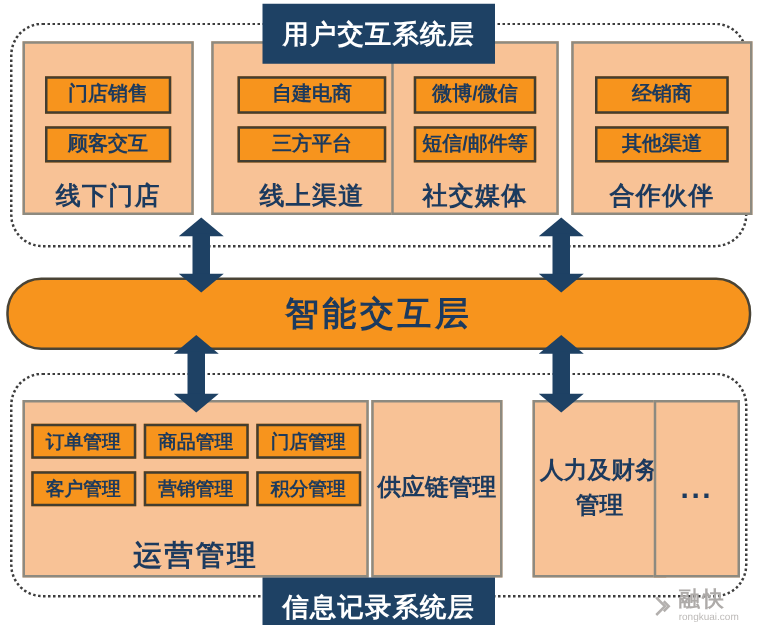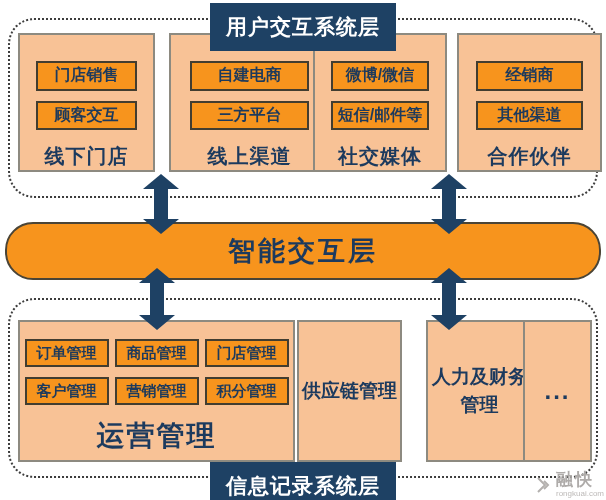--- a/index.html
+++ b/index.html
@@ -44,30 +44,30 @@
     position:absolute;left:18px;top:320px;width:277px;height:142px;background:#f8c296;
     border:2px solid #8d8a80;box-sizing:border-box;z-index:1;
     display:flex;flex-direction:column;align-items:center;padding-top:17px;
   }
   .ops-row{display:flex;gap:6px;justify-content:center;margin-bottom:10px;}
   .ops-chip{
     width:84px;height:28px;background:#f7941d;border:2px solid #423d30;box-sizing:border-box;
     color:#1d3a5c;font-weight:bold;font-size:15px;
     display:flex;align-items:center;justify-content:center;white-space:nowrap;
   }
-  .ops-title{margin-top:2px;color:#1c3a5e;font-weight:bold;font-size:28px;letter-spacing:2px;}
+  .ops-title{margin-top:14px;color:#1c3a5e;font-weight:bold;font-size:23px;letter-spacing:2px;}
   .tall-box{
     position:absolute;top:320px;height:142px;background:#f8c296;
     border:2px solid #8d8a80;box-sizing:border-box;z-index:1;
     display:flex;align-items:center;justify-content:center;text-align:center;
     color:#1c3a5e;font-weight:bold;font-size:19px;white-space:pre-line;line-height:1.5;
   }
   .tall-box.dots{font-size:24px;letter-spacing:2px;}
   .watermark{
-    position:absolute;right:2px;bottom:2px;z-index:6;display:flex;align-items:center;gap:4px;
+    position:absolute;right:15px;bottom:2px;z-index:6;display:flex;align-items:center;gap:4px;
     color:#b3b0ae;
   }
   .wm-icon{display:flex;align-items:center;}
   .wm-text{display:flex;flex-direction:column;line-height:1;}
   .wm-brand{font-size:17px;font-weight:bold;letter-spacing:2px;color:#aeaba9;}
   .wm-domain{font-size:8px;color:#bdbab8;margin-top:2px;}
 </style>
 </head>
 <body>
 

